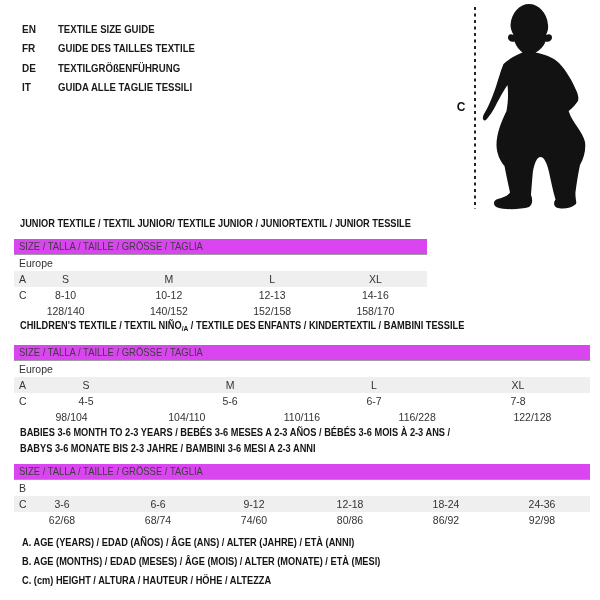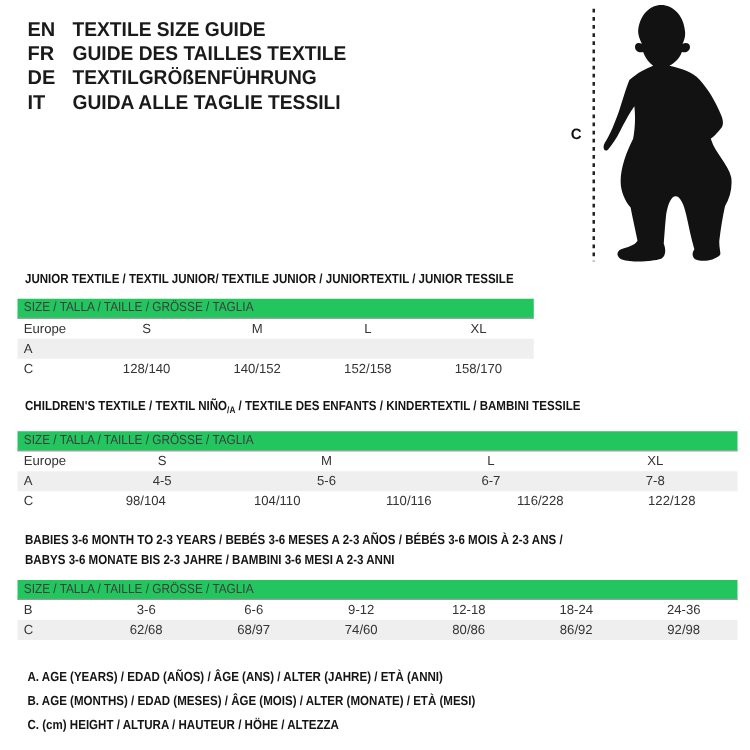--- a/index.html
+++ b/index.html
@@ -5,22 +5,22 @@
   html,body { margin:0; padding:0; }
   body {
     width:600px; height:600px; position:relative; overflow:hidden;
     background:#ffffff;
     font-family:"Liberation Sans", sans-serif;
     -webkit-font-smoothing:antialiased;
   }
 
   
   .lang-list { position:absolute; left:22px; top:16px; }
-  .lang-row { display:flex; height:19.2px; align-items:flex-start;
-              font-weight:bold; font-size:16px; color:#1a1a1a; white-space:nowrap; }
+  .lang-row { display:flex; height:19.2px; align-items:flex-end;
+              font-weight:bold; font-size:10px; color:#1a1a1a; white-space:nowrap; }
   .lang-code { width:36px; }
   .lang-label { transform:scaleX(0.96); transform-origin:0 50%; }
 
   
   .figure { position:absolute; left:450px; top:0; width:150px; height:215px; }
   .figure svg { position:absolute; left:0; top:0; }
   .height-label { position:absolute; left:3px; top:100px; width:16px; text-align:center;
                   font-weight:bold; font-size:12px; color:#111; }
 
   
@@ -28,25 +28,25 @@
                    color:#141414; white-space:nowrap;
                    transform:scaleX(0.88); transform-origin:0 0; line-height:13px; }
   .section-title .subsc { font-size:7.5px; vertical-align:-2px; }
   .two-line { line-height:16px; }
 
   
   .size-table { position:absolute; left:14px; font-size:10.5px; color:#333; }
   .t1 { top:239px; width:413px; }
   .t2 { top:345px; width:576px; }
   .t3 { top:464px; width:576px; }
-  .size-bar { height:15px; line-height:15px; background:#22c55e;
+  .size-bar { height:15px; line-height:15px; background:#d946ef;
               border-bottom:1px solid #9d9d9d; padding-left:5px;
               color:#3d3d3d; white-space:nowrap;text-decoration:underline; }
   .size-bar span { display:inline-block; transform:scaleX(0.9); transform-origin:0 50%; }
-  .tr { display:flex; height:16px; line-height:16px; }
+  .tr { display:flex; height:16px; line-height:16px;flex-direction:column; }
   .tr.alt { background:#efefef; }
   .th { padding-left:5px; }
   .t1 .th { width:54px; }
   .t2 .th { width:45px; }
   .t3 .th { width:55px; }
   .cells { flex:1; display:flex; }
   .cells > div { flex:1; text-align:center; }
 
   
   .footnotes { position:absolute; left:22px; top:533px; font-weight:bold; font-size:10.5px;
@@ -136,20 +136,26 @@
     <div class="th">Europe</div>
     <div class="cells">
         <div class="td">S</div>
         <div class="td">M</div>
         <div class="td">L</div>
         <div class="td">XL</div>
       </div>
   </div>
   <div class="tr alt">
     <div class="th">A</div>
+    <div class="cells">
+        <div class="td">8-10</div>
+        <div class="td">10-12</div>
+        <div class="td">12-13</div>
+        <div class="td">14-16</div>
+      </div>
   </div>
   <div class="tr">
     <div class="th">C</div>
     <div class="cells">
         <div class="td">128/140</div>
         <div class="td">140/152</div>
         <div class="td">152/158</div>
         <div class="td">158/170</div>
       </div>
   </div>
@@ -206,21 +212,21 @@
         <div class="td">9-12</div>
         <div class="td">12-18</div>
         <div class="td">18-24</div>
         <div class="td">24-36</div>
       </div>
   </div>
   <div class="tr alt">
     <div class="th">C</div>
     <div class="cells">
         <div class="td">62/68</div>
-        <div class="td">68/97</div>
+        <div class="td">68/74</div>
         <div class="td">74/60</div>
         <div class="td">80/86</div>
         <div class="td">86/92</div>
         <div class="td">92/98</div>
       </div>
   </div>
 </div>
 
 <div class="footnotes">
   <div>A. AGE (YEARS) / EDAD (AÑOS) / ÂGE (ANS) / ALTER (JAHRE) / ETÀ (ANNI)</div>

